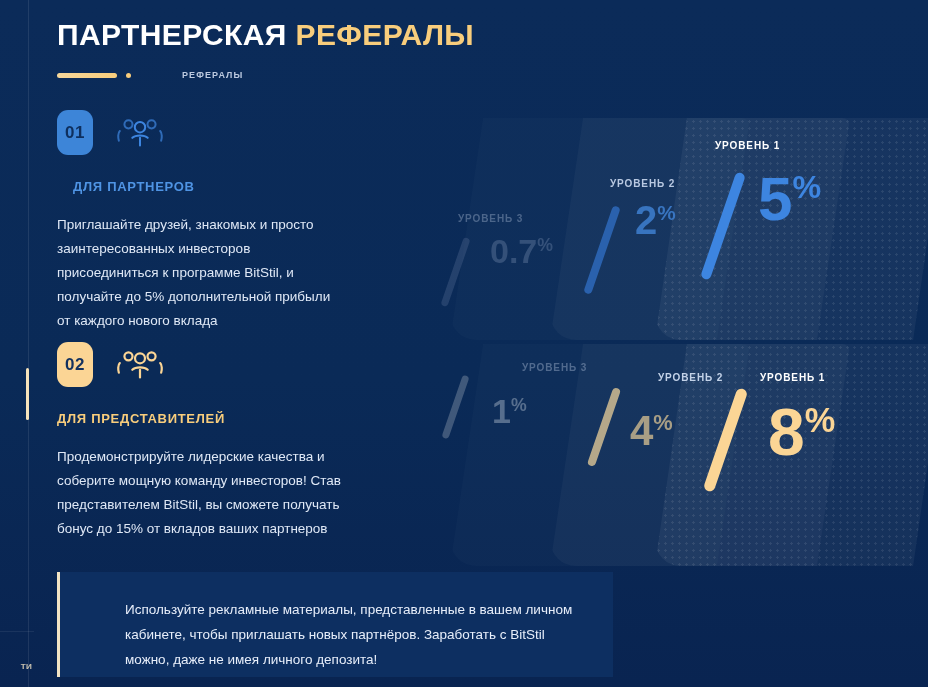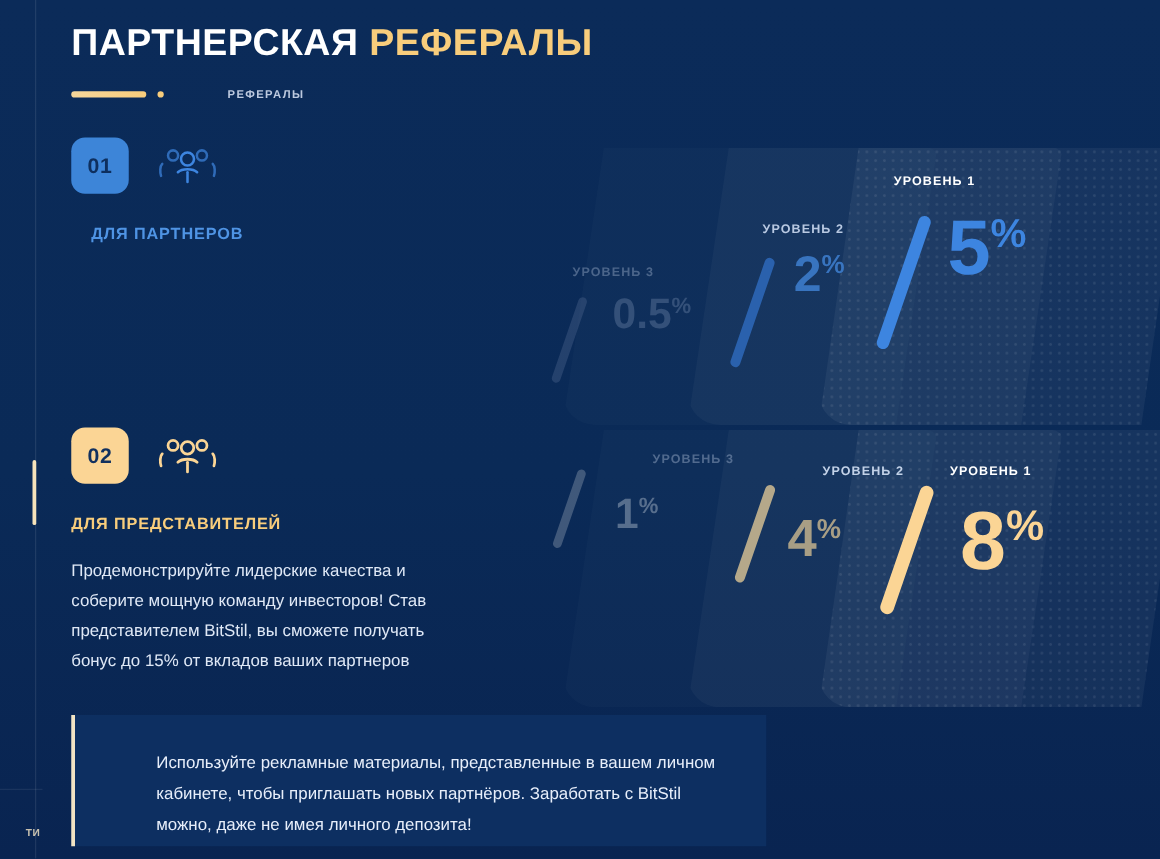--- a/index.html
+++ b/index.html
@@ -62,21 +62,21 @@
     color:#bcc9df; text-transform:uppercase;padding-left:32px;
   }
 
   
   .card{ position:absolute; left:57px; width:360px; }
   .card-1{ top:110px; }
   .card-2{ top:342px; }
 
   .card-head{ display:flex; align-items:center; gap:22px; }
   .badge{
-    width:46px; height:45px; border-radius:11px;
+    width:36px; height:45px; border-radius:11px;
     display:flex; align-items:center; justify-content:center;
     font-size:17px; font-weight:700; letter-spacing:.5px;
   }
   .badge-blue{ background:#3d85d8; color:#0e2f5e; }
   .badge-gold{ background:#fbd595; color:#12315f; }
 
   .people-icon{ width:50px; height:34px; display:block; }
 
   .card-title{
     margin-top:24px;
@@ -227,20 +227,21 @@
           <circle cx="38" cy="8" r="4.2"></circle>
           <circle cx="26" cy="11" r="5.4" stroke="#3d85e0"></circle>
           <path d="M5 15 C3 17 3 22 4 25"></path>
           <path d="M47 15 C49 17 49 22 48 25"></path>
           <path d="M18 22 C20 20 22 19.5 26 19.5 C30 19.5 32 20 34 22" stroke="#3d85e0"></path>
           <path d="M26 22 L26 30" stroke="#3d85e0"></path>
         </svg>
       </span>
     </div>
     <div class="card-title t-blue">ДЛЯ ПАРТНЕРОВ</div>
+    <div class="card-body">Приглашайте друзей, знакомых и просто заинтересованных инвесторов присоединиться к программе BitStil, и получайте до 5% дополнительной прибыли от каждого нового вклада</div>
   </div>
 
   <div class="card card-2">
     <div class="card-head">
       <div class="badge badge-gold">02</div>
       <span>
         <svg class="people-icon" viewBox="0 0 52 34" fill="none" stroke="#fbd595" stroke-width="2.3" stroke-linecap="round" stroke-linejoin="round">
           <circle cx="14" cy="8" r="4.2"></circle>
           <circle cx="38" cy="8" r="4.2"></circle>
           <circle cx="26" cy="10" r="5.2"></circle>
@@ -256,21 +257,21 @@
   </div>
 
   <div class="diagram diag-1">
     <div class="panel p3"></div>
     <div class="panel p2"></div>
     <div class="panel p1"></div>
 
     <div class="slash s3 pos-s3"></div>
     <div class="lvl-label l3 pos-l3">УРОВЕНЬ 3</div>
     <div class="pct v3 pos-v3">
-      <span>0.5</span><span class="sym">%</span>
+      <span>0.7</span><span class="sym">%</span>
     </div>
 
     <div class="slash s2 pos-s2"></div>
     <div class="lvl-label l2 pos-l2">УРОВЕНЬ 2</div>
     <div class="pct v2 pos-v2">
       <span>2</span><span class="sym">%</span>
     </div>
 
     <div class="slash s1 pos-s1"></div>
     <div class="lvl-label l1 pos-l1">УРОВЕНЬ 1</div>

